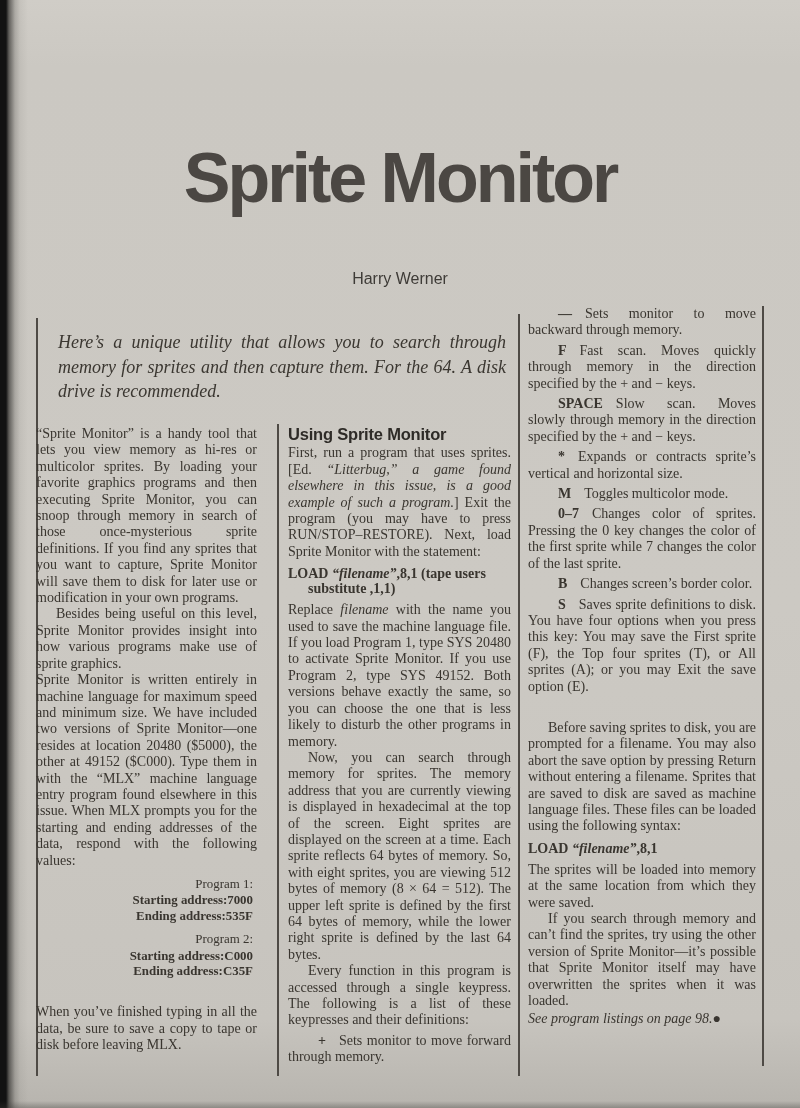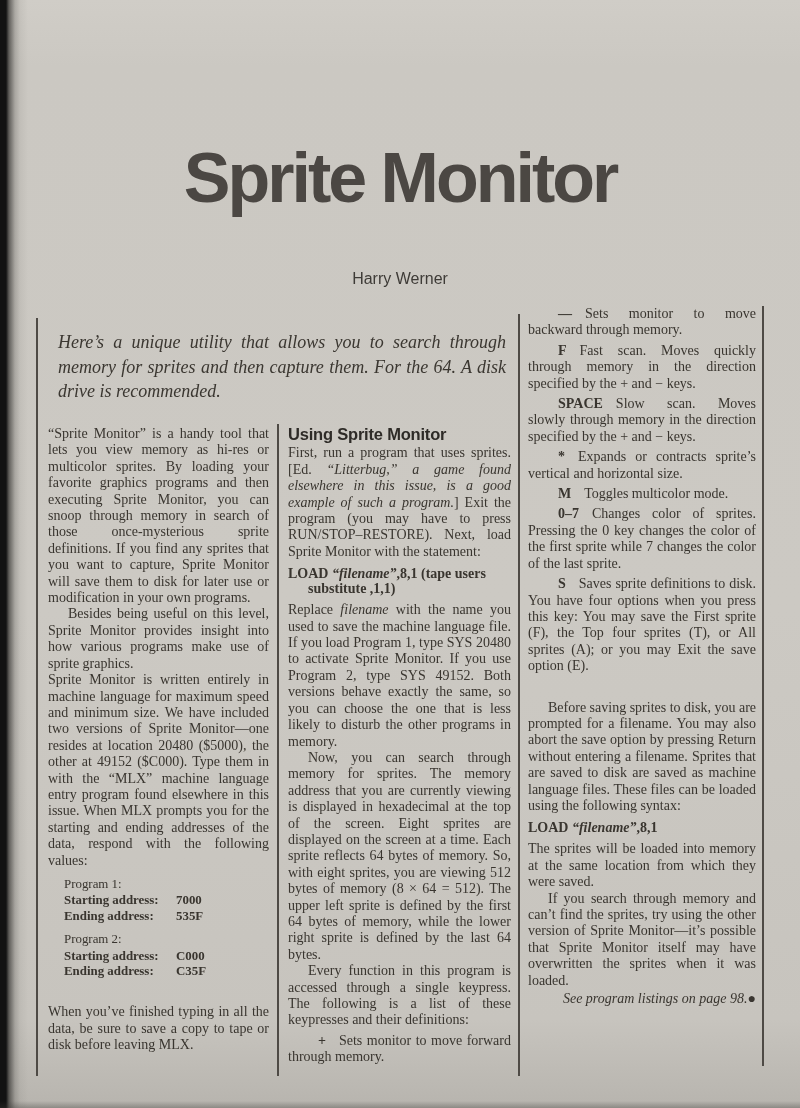--- a/index.html
+++ b/index.html
@@ -22,39 +22,39 @@
     font-style:italic;font-size:18px;line-height:24.5px;text-align:justify;color:#3b3731;margin-top:10px;}
   .intro p{margin:0;}
 
   .rule{position:absolute;width:2px;background:#4e4a45;}
   #rule-left{left:36px;top:318px;height:758px;}
   #rule-c1c2{left:277px;top:424px;height:652px;}
   #rule-c2c3{left:518px;top:314px;height:762px;}
   #rule-right{left:762px;top:306px;height:760px;}
 
   .col{position:absolute;font-size:14px;line-height:16.4px;text-align:justify;}
-  #col1{left:48px;top:426px;width:221px;}
+  #col1{left:36px;top:426px;width:221px;}
   #col2{left:288px;top:426px;width:223px;}
   #col3{left:528px;top:306px;width:228px;}
   .col > :first-child{margin-top:0;}
 
   .body{margin:0;}
   .indent{text-indent:20px;}
   .mt{margin-top:25px;}
   .sect{font-family:"Liberation Sans",sans-serif;font-size:16.5px;font-weight:700;
     margin:8px 0 3px;color:#2e2b27;letter-spacing:-0.2px;text-align:left;}
   .code{font-weight:700;font-size:14px;line-height:15px;margin:6px 0;
     padding-left:20px;text-indent:-20px;text-align:left;}
   .keydef{text-indent:30px;margin:4px 0 0;}
   .keycap{font-weight:700;padding-right:13px;}
-  .prog{margin:8px 16px 0;font-size:12.9px;line-height:15.4px;text-align:left;}
+  .prog{margin:8px 4px 0;font-size:12.9px;line-height:15.4px;text-align:right;}
   .prog-label{margin-bottom:1px;}
   .prog-row .prog-k{display:inline-block;width:112px;font-weight:700;}
   .prog-row .prog-v{font-weight:700;}
-  .listings{display:flex;justify-content:flex-end;align-items:center;margin-top:2px;text-align:left;}
+  .listings{display:flex;justify-content:flex-start;align-items:center;margin-top:2px;text-align:left;}
   .s-i{font-style:italic;}
   .s-b{font-weight:700;}
   .s-bi{font-weight:700;font-style:italic;}
   .s-end{font-size:14px;color:#3a3631;}
 
   .footer{position:absolute;right:32px;top:1128px;text-align:right;
     font-family:"Liberation Sans",sans-serif;font-style:italic;font-weight:700;
     font-size:12.5px;color:#403c37;}
   .footer span{margin-left:16px;}
 </style>
@@ -101,20 +101,21 @@
       <p class="body indent"><span>Every function in this program is accessed through a single keypress. The following is a list of these keypresses and their definitions:</span></p>
       <p class="body keydef"><span class="keycap">+</span><span>Sets monitor to move forward through memory.</span></p>
     </div>
   <div class="col" id="col3">
       <p class="body keydef"><span class="keycap">—</span><span>Sets monitor to move backward through memory.</span></p>
       <p class="body keydef"><span class="keycap">F</span><span>Fast scan. Moves quickly through memory in the direction specified by the + and − keys.</span></p>
       <p class="body keydef"><span class="keycap">SPACE</span><span>Slow scan. Moves slowly through memory in the direction specified by the + and − keys.</span></p>
       <p class="body keydef"><span class="keycap">*</span><span>Expands or contracts sprite’s vertical and horizontal size.</span></p>
       <p class="body keydef"><span class="keycap">M</span><span>Toggles multicolor mode.</span></p>
       <p class="body keydef"><span class="keycap">0–7</span><span>Changes color of sprites. Pressing the 0 key changes the color of the first sprite while 7 changes the color of the last sprite.</span></p>
+      <p class="body keydef"><span class="keycap">B</span><span>Changes screen’s border color.</span></p>
       <p class="body keydef"><span class="keycap">S</span><span>Saves sprite definitions to disk. You have four options when you press this key: You may save the First sprite (F), the Top four sprites (T), or All sprites (A); or you may Exit the save option (E).</span></p>
       <p class="body indent mt"><span>Before saving sprites to disk, you are prompted for a filename. You may also abort the save option by pressing Return without entering a filename. Sprites that are saved to disk are saved as machine language files. These files can be loaded using the following syntax:</span></p>
       <p class="code"><span class="s-b">LOAD </span><span class="s-bi">“filename”</span><span class="s-b">,8,1</span></p>
       <p class="body"><span>The sprites will be loaded into memory at the same location from which they were saved.</span></p>
       <p class="body indent"><span>If you search through memory and can’t find the sprites, try using the other version of Sprite Monitor—it’s possible that Sprite Monitor itself may have overwritten the sprites when it was loaded.</span></p>
       <p class="body listings">
         <span class="s-i">See program listings on page 98.</span>
         <span class="s-end">●</span>
       </p>
     </div>

